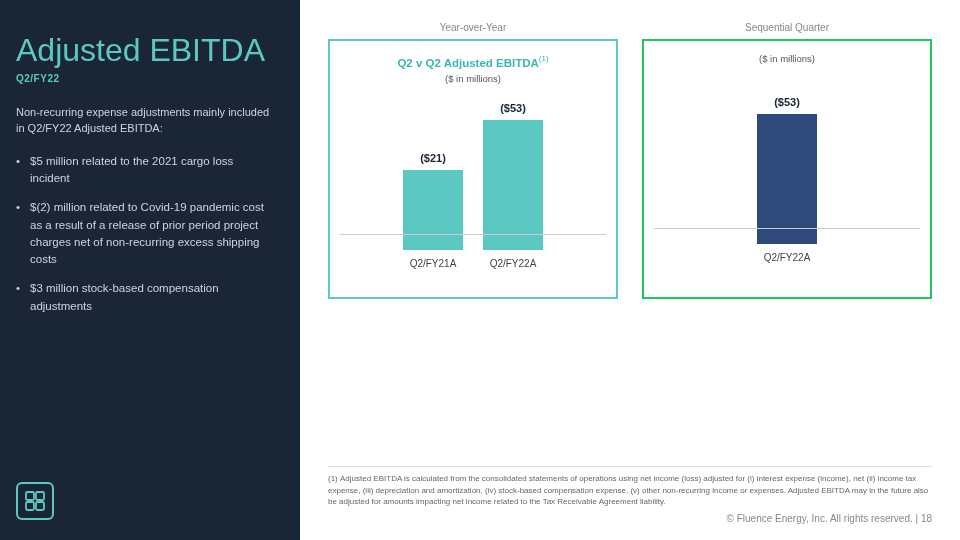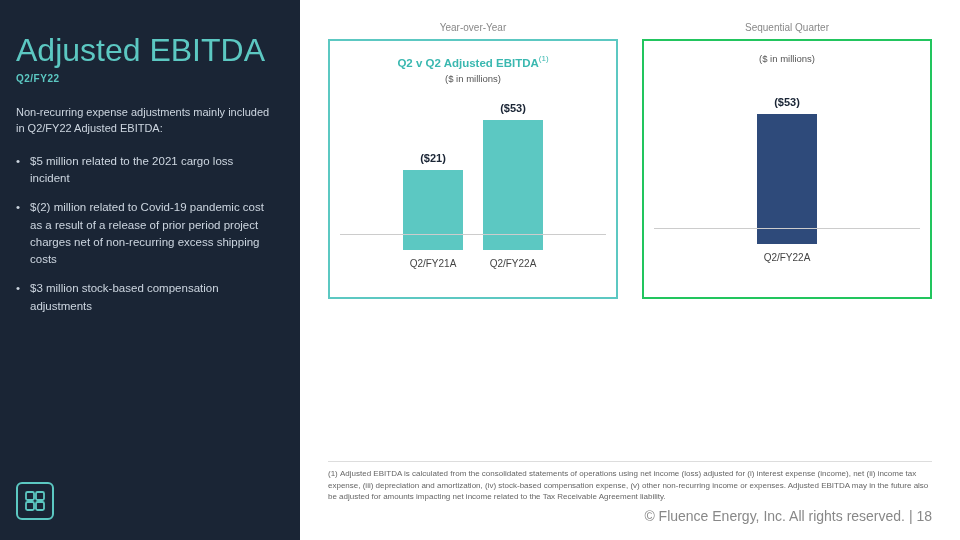--- a/index.html
+++ b/index.html
@@ -171,21 +171,21 @@
       padding-top: 6px;
     }
     .footnote-text {
       font-size: 8px;
       color: #666;
       line-height: 1.4;
     }
     .footer-line {
       margin-top: 6px;
       text-align: right;
-      font-size: 14px;
+      font-size: 10px;
       color: #888;
     }
   </style>
 </head>
 <body>
 
 <div class="sidebar">
   <div class="sidebar-content">
     <h1>Adjusted EBITDA</h1>
     <div class="subtitle">Q2/FY22</div>

